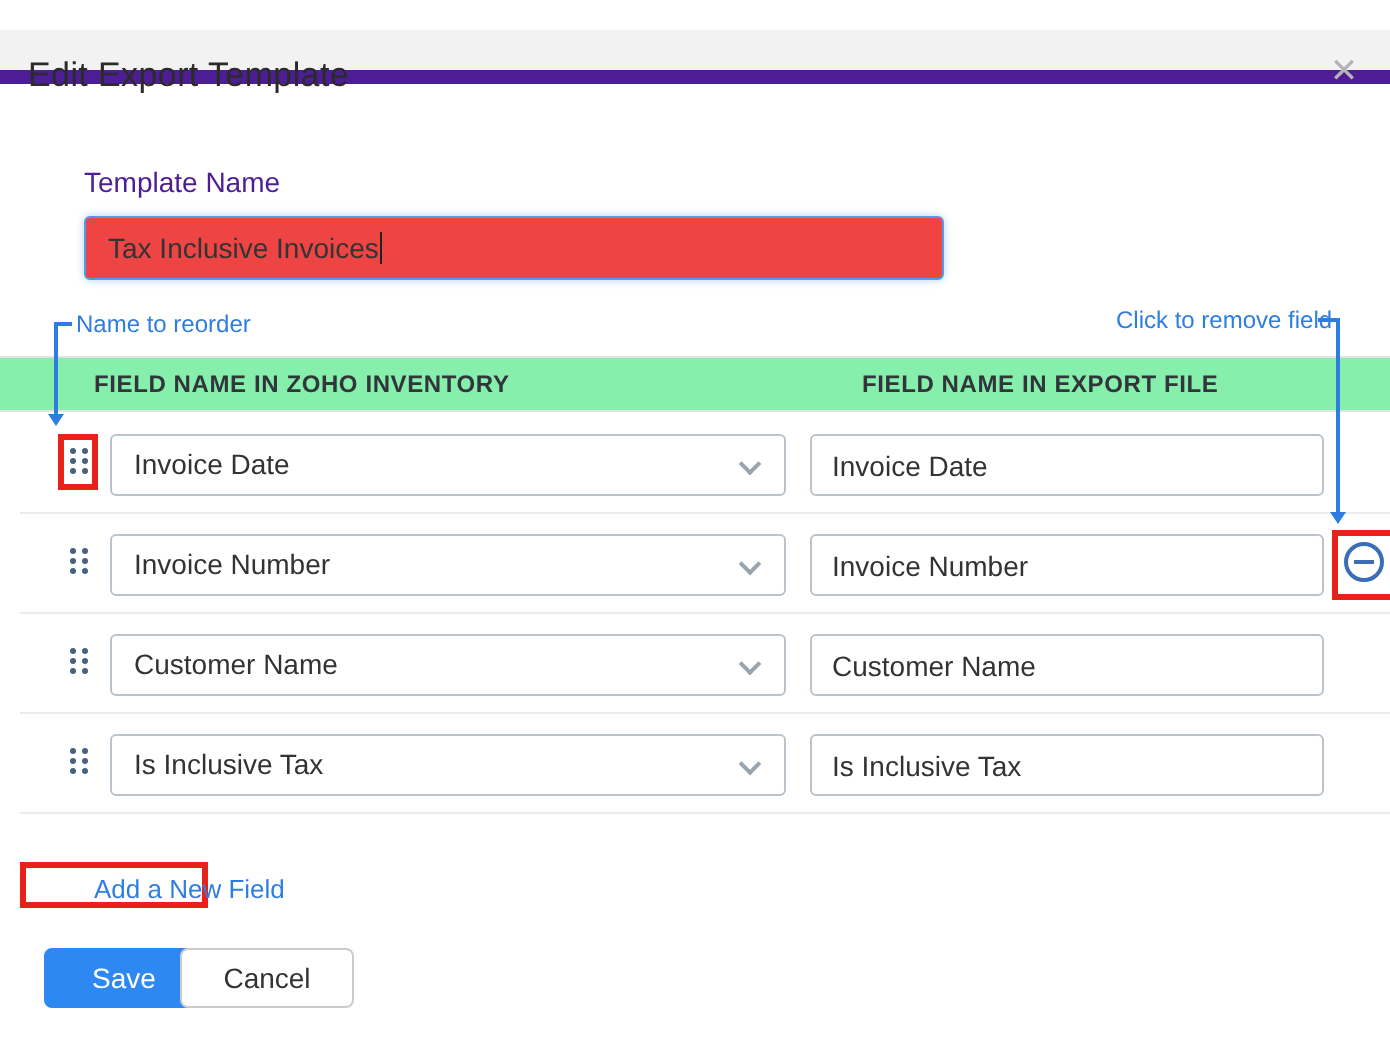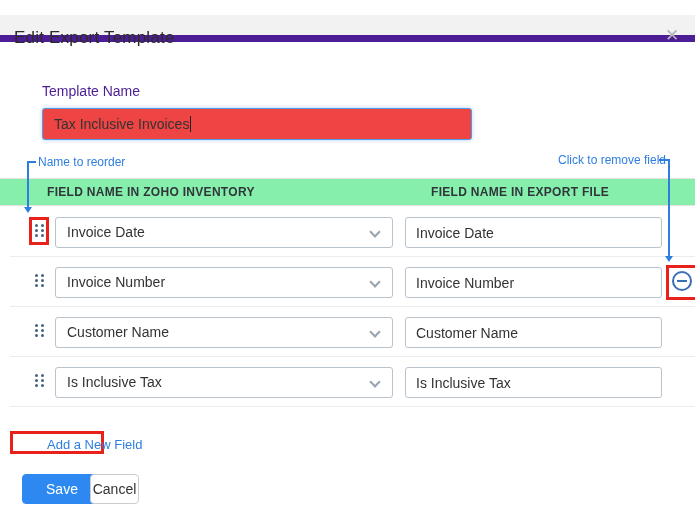--- a/index.html
+++ b/index.html
@@ -104,21 +104,21 @@
               cursor:pointer; z-index:2;margin-left:32px; }
   .hl-add   { position:absolute; left:10px; top:431px; width:94px; height:23px;
               border:3px solid #e8221b; z-index:1; pointer-events:none; }
   .btn {
     position:absolute; top:474px; height:30px; border-radius:4px;
     font-size:14px; text-align:center; line-height:28px; cursor:pointer;
     font-family:"Liberation Sans", sans-serif;
   }
   .btn-save   { left:22px; width:80px; background:#2d88f1; border:1px solid #2d88f1;
                 color:#fff; font-weight:500; }
-  .btn-cancel { left:90px; width:49px; background:#fff; border:1px solid #ccc; color:#333; }
+  .btn-cancel { left:90px; width:87px; background:#fff; border:1px solid #ccc; color:#333; }
 </style>
 </head>
 <body>
 
 <div class="dialog">
 
   <div class="titlebar">
     <div class="title">Edit Export Template</div>
     <div class="close-x">✕</div>
   </div>

